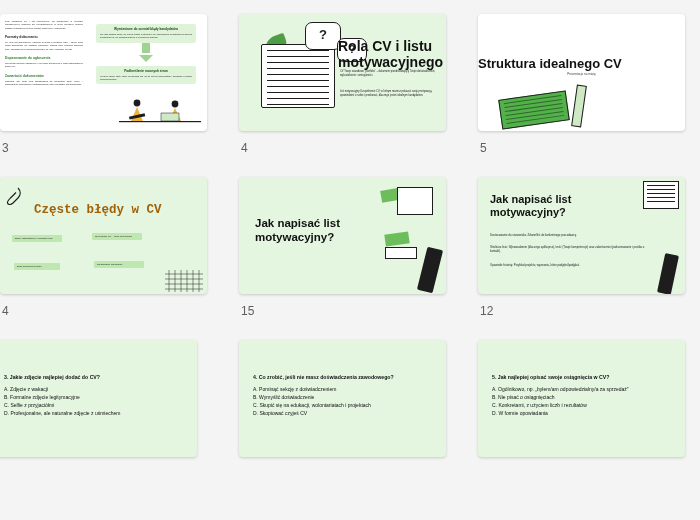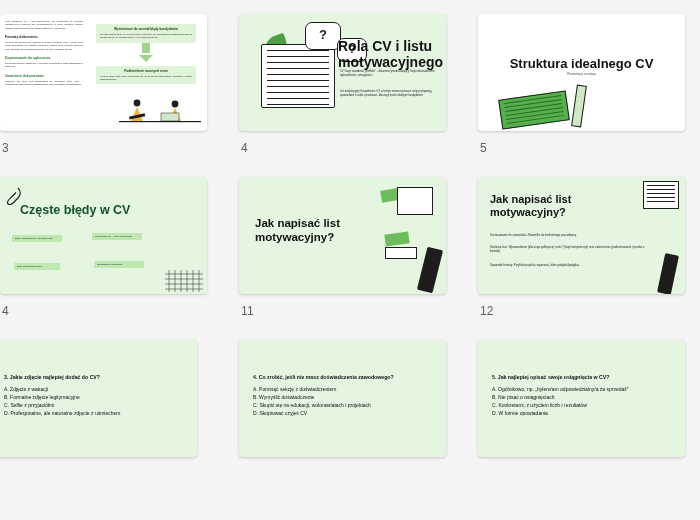--- a/index.html
+++ b/index.html
@@ -80,30 +80,30 @@
     position:absolute;border:1.4px solid #1d1d1d;border-radius:7px;background:#fff;
   }
   .s4 .b1{left:66px;top:8px;width:34px;height:26px;}
   .s4 .b2{left:98px;top:24px;width:28px;height:22px;}
   .s4 .q{font-size:13px;font-weight:bold;color:#1d1d1d;text-align:center;line-height:24px;}
   .s4 .q2{font-size:11px;line-height:20px;}
   .s4 .leaf{position:absolute;left:26px;top:22px;width:22px;height:18px;background:#4f9e45;border-radius:60% 10% 60% 10%;transform:rotate(-20deg);}
 
   
   .s5 .title{
-    position:absolute;left:0;right:0;top:42px;text-align:center;
+    position:absolute;left:0;right:0;top:42px;text-align:left;
     font-size:13px;font-weight:bold;color:#111;
   }
   .s5 .sub{position:absolute;left:0;right:0;top:58px;text-align:center;font-size:3px;color:#444;}
   .s5 .notebook{position:absolute;left:22px;bottom:6px;width:66px;height:28px;background:#54b04a;transform:rotate(-8deg);border:1.2px solid #1d1d1d;}
   .s5 .notebook .l{height:1px;background:#2c6a28;margin:3px 4px 0;}
   .s5 .pencil{position:absolute;left:96px;bottom:4px;width:8px;height:40px;background:#cfe8c6;border:1.2px solid #1d1d1d;transform:rotate(8deg);}
 
   
-  .s10 .title{position:absolute;left:20px;top:26px;font-size:12.5px;font-weight:bold;color:#14532d;}
+  .s10 .title{position:absolute;left:34px;top:26px;font-size:12.5px;font-weight:bold;color:#a16207;font-family:Liberation Mono, monospace;}
   .s10 .clip{position:absolute;left:6px;top:8px;width:18px;height:26px;}
   .s10 .tag{
     position:absolute;background:#fff;border:1px solid #cfcfcf;border-radius:1px;
     font-size:2.5px;color:#222;padding:2px 3px;line-height:1.35;
     box-shadow:0 0 0 0 #000;
   }
   .s10 .g{background:#bfe7b0;border:none;}
   .s10 .grid-deco{position:absolute;right:4px;bottom:2px;width:38px;height:22px;}
 
   
@@ -237,21 +237,21 @@
 
   <div class="cellwrap">
     <div class="slide green s11">
       <div class="gsq" style="left:142px;top:12px;width:22px;height:12px;transform:rotate(-10deg);"></div>
       <div class="note" style="left:158px;top:10px;width:34px;height:26px;"></div>
       <div class="gsq" style="left:146px;top:56px;width:24px;height:12px;transform:rotate(-8deg);"></div>
       <div class="note" style="left:146px;top:70px;width:30px;height:10px;"></div>
       <div class="title">Jak napisać list motywacyjny?</div>
       <div class="marker"></div>
     </div>
-    <div class="slide-num">11</div>
+    <div class="slide-num">15</div>
   </div>
 
   <div class="cellwrap">
     <div class="slide green s12">
       <div class="sheet">
         <div class="l"></div>
           <div class="l"></div>
           <div class="l"></div>
           <div class="l"></div>
           <div class="l"></div>

